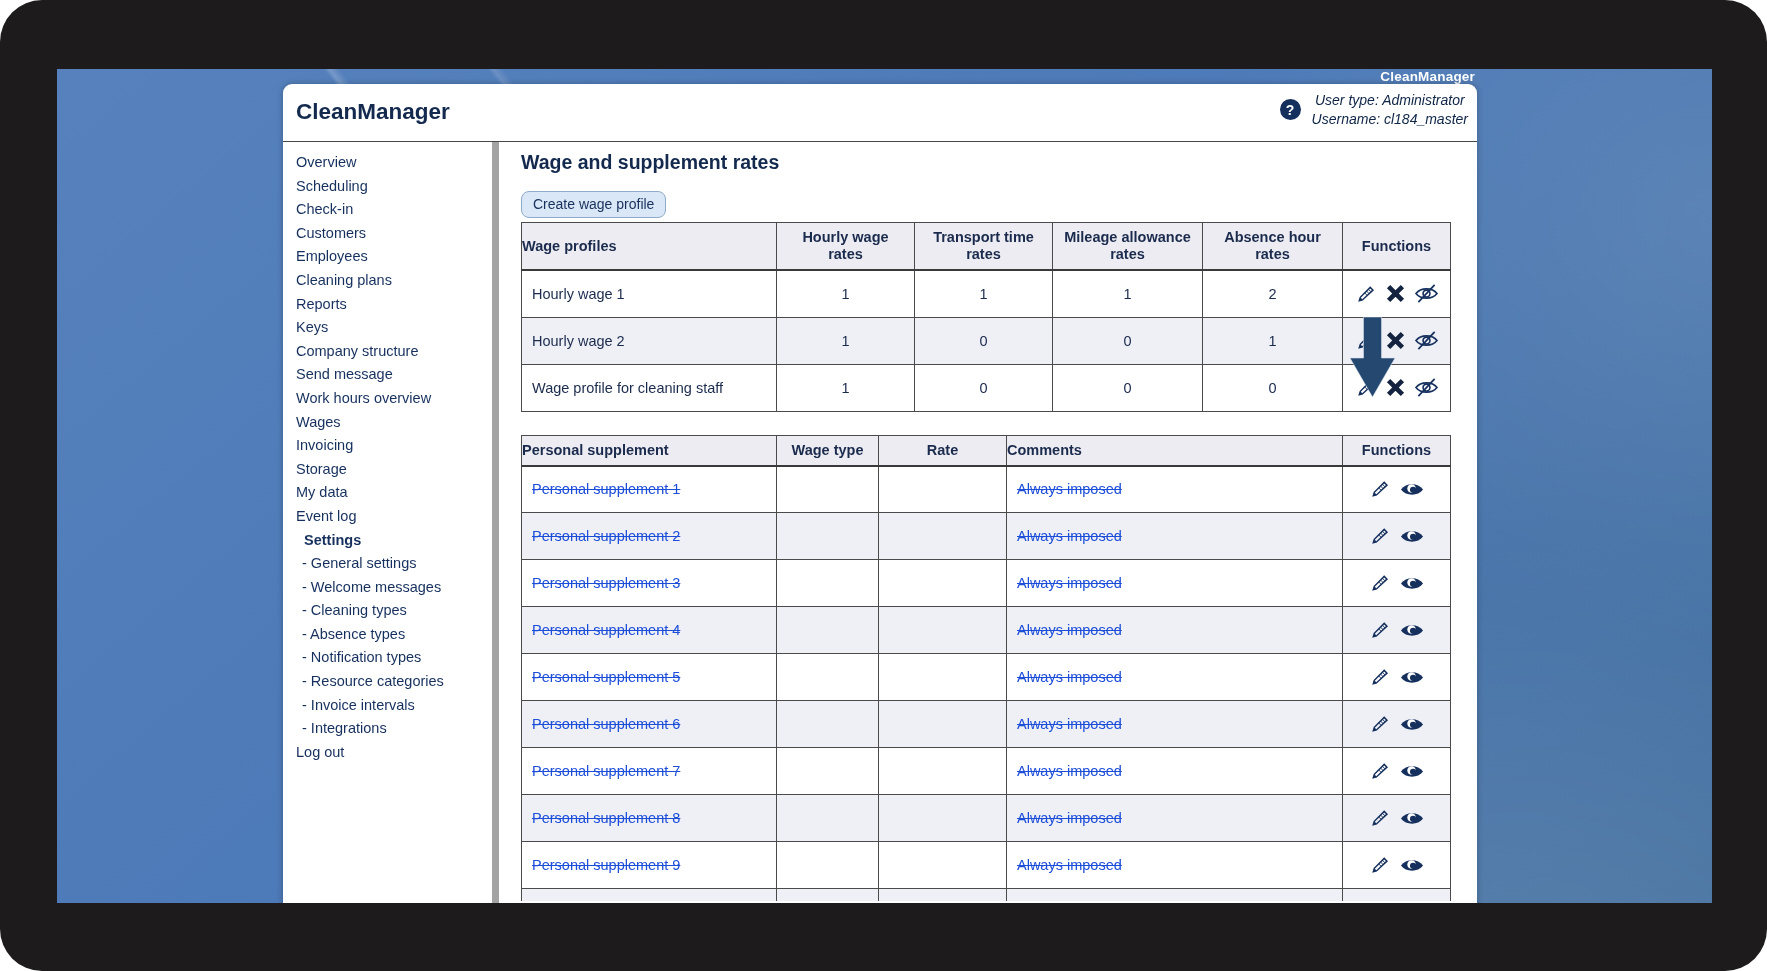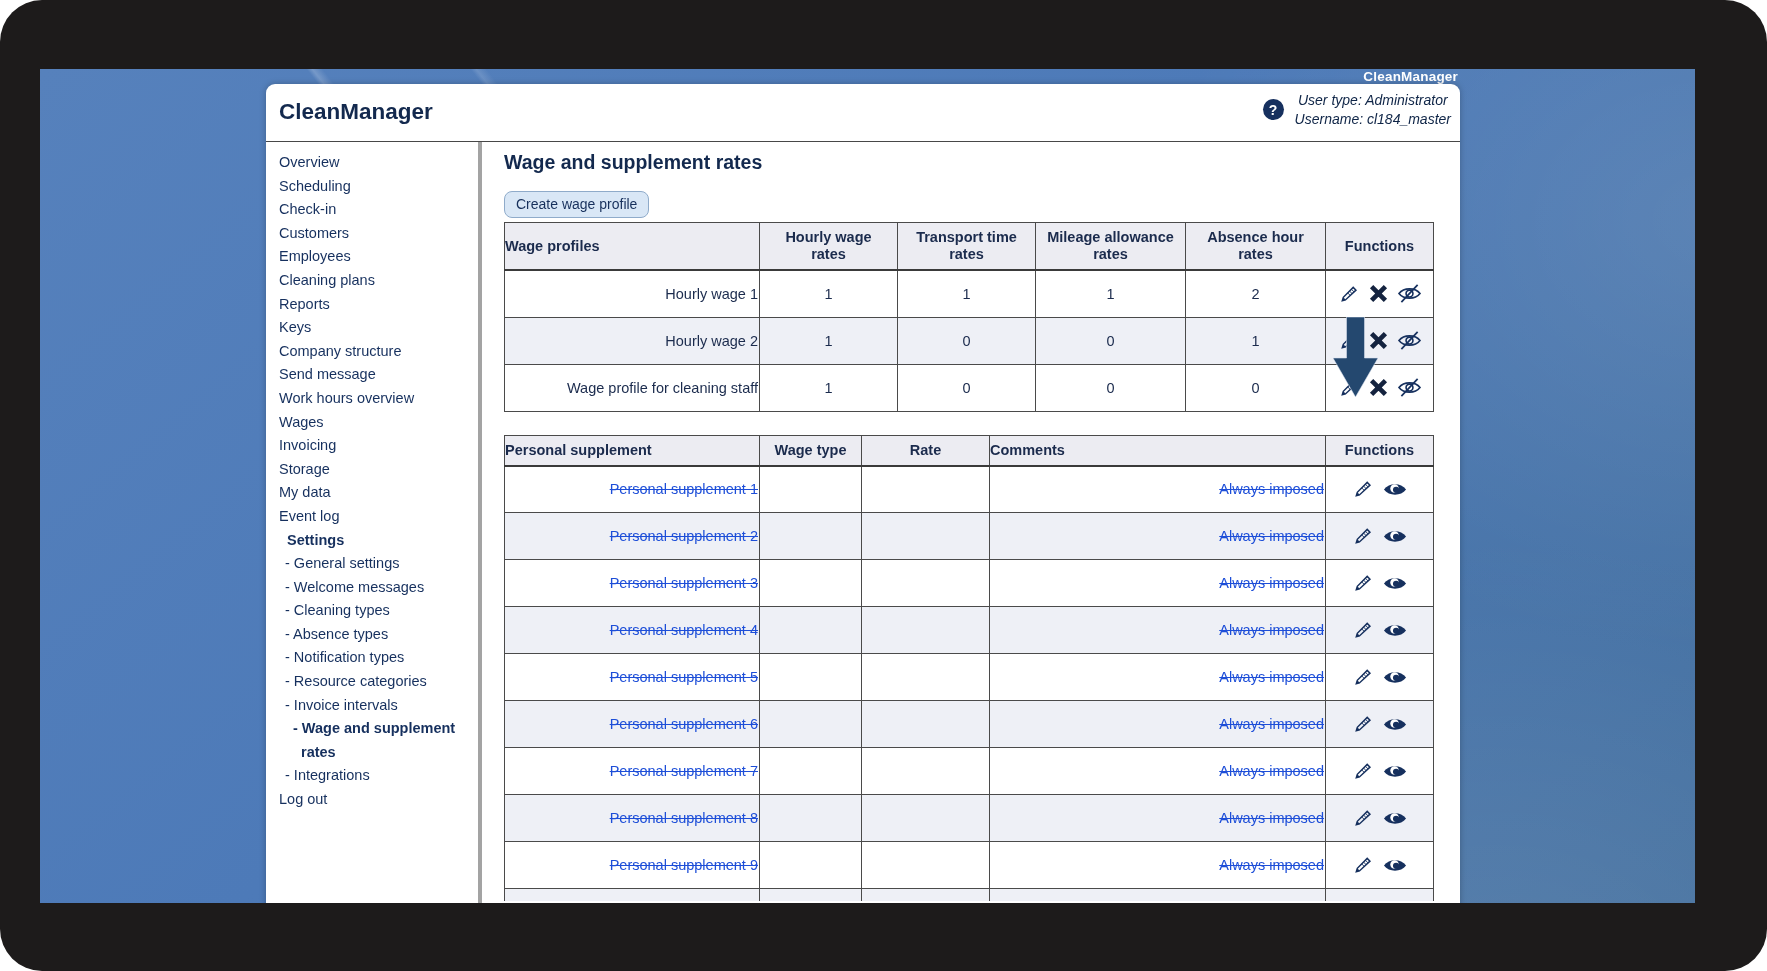--- a/index.html
+++ b/index.html
@@ -1,55 +1,55 @@
 <!DOCTYPE html>
 <html><head>
 <meta charset="utf-8">
 <style>
   html,body{margin:0;padding:0;}
   body{width:1767px;height:971px;background:#ffffff;font-family:"Liberation Sans",sans-serif;position:relative;overflow:hidden;}
 
   .frame{position:absolute;inset:0;background:#1d1b1b;border-radius:42px;}
 
-  .desktop{position:absolute;left:40px;top:69px;width:1655px;height:834px;overflow:hidden;
+  .desktop{position:absolute;left:57px;top:69px;width:1655px;height:834px;overflow:hidden;
     background-image:
       radial-gradient(900px 700px at 101% 18%, rgba(255,255,255,0.10), transparent 62%),
       radial-gradient(1100px 850px at 88% 112%, rgba(255,255,255,0.10), transparent 55%),
       linear-gradient(52deg, transparent 39.8%, rgba(255,255,255,0.20) 40.05%, transparent 40.5%),
       linear-gradient(52deg, transparent 46.9%, rgba(255,255,255,0.14) 47.15%, transparent 47.6%),
       linear-gradient(140deg,#5681bc 0%,#4d7ab8 45%,#44709f 100%);
   }
 
   .win-titlebar-label{position:absolute;top:0px;right:237px;color:#ffffff;font-weight:bold;font-size:13.5px;letter-spacing:.2px;}
 
   .window{position:absolute;left:226px;top:15px;width:1194px;height:880px;background:#ffffff;border-radius:9px 9px 0 0;overflow:hidden;box-shadow:0 0 6px rgba(0,0,0,0.25);}
 
   .win-header{position:relative;height:57px;border-bottom:1px solid #474747;}
   .logo{position:absolute;left:13px;top:15px;font-size:22.5px;font-weight:bold;color:#13294e;}
   .user-block{position:absolute;right:9px;top:7px;display:flex;align-items:center;gap:11px;}
   .help-circle{width:21px;height:21px;border-radius:50%;background:#16305e;color:#fff;font-weight:bold;font-size:14px;display:flex;align-items:center;justify-content:center;cursor:pointer;}
   .user-lines{text-align:center;font-style:italic;font-size:14px;color:#0f2547;line-height:18.5px;}
 
   .win-body{display:flex;height:822px;}
-  .sidebar{width:216px;box-sizing:border-box;border-right:4px solid #a3a3a3;padding:9px 0 0 13px;}
+  .sidebar{width:216px;box-sizing:border-box;border-right:7px solid #a3a3a3;padding:9px 0 0 13px;}
   .side-item{font-size:14.5px;color:#16305e;line-height:23.6px;cursor:pointer;white-space:nowrap;}
   .side-item.sub{padding-left:14px;text-indent:-8px;white-space:normal;}
   .side-item.bold{font-weight:bold;margin-left:8px;}
 
   .main{flex:1;position:relative;padding:5px 0 0 22px;box-sizing:border-box;}
   .page-title{font-size:19.5px;font-weight:bold;color:#13294e;margin:4px 0 17px 0;}
   .create-btn{display:inline-block;font-family:"Liberation Sans",sans-serif;font-size:14px;color:#17305c;background:#d9e7f6;border:1px solid #8fabca;border-radius:8px;padding:4px 11px 5px 11px;cursor:pointer;margin-bottom:4px;}
 
   table{border-collapse:collapse;font-size:14.5px;color:#1b2b4d;table-layout:fixed;}
   th,td{border:1px solid #4a4a4a;box-sizing:border-box;overflow:hidden;}
   thead th{background:#ececf2;font-weight:bold;border-bottom:2.5px solid #3a3a3a;padding:6px 8px;text-align:center;line-height:17px;}
   thead th.left{text-align:left;padding-left:0;}
   thead th.right{text-align:center;padding-right:8px;}
   tbody td{height:47px;}
-  td.name{text-align:right;padding-left:10px;}
+  td.name{text-align:left;padding-left:10px;}
   td.num{text-align:center;}
   td.fn{text-align:center;}
   tr.alt td{background:#eef0f6;}
   .struck{color:#1d4ed8;text-decoration:line-through;}
   .fn-icons{display:inline-flex;align-items:center;gap:9px;vertical-align:middle;}
   .icon{display:inline-flex;cursor:pointer;line-height:0;}
 
   .supp-table{margin-top:23px;}
   tr.partial td{height:12px;border-bottom:none;}
 
@@ -96,21 +96,20 @@
         <div class="side-item">My data</div>
         <div class="side-item">Event log</div>
         <div class="side-item bold">Settings</div>
         <div class="side-item sub">- General settings</div>
         <div class="side-item sub">- Welcome messages</div>
         <div class="side-item sub">- Cleaning types</div>
         <div class="side-item sub">- Absence types</div>
         <div class="side-item sub">- Notification types</div>
         <div class="side-item sub">- Resource categories</div>
         <div class="side-item sub">- Invoice intervals</div>
-        <div class="side-item sub bold">- Wage and supplement rates</div>
         <div class="side-item sub">- Integrations</div>
         <div class="side-item">Log out</div>
       </div>
 
       <div class="main">
         <div class="page-title">Wage and supplement rates</div>
 
         <button class="create-btn">Create wage profile</button>
 
         <table>

